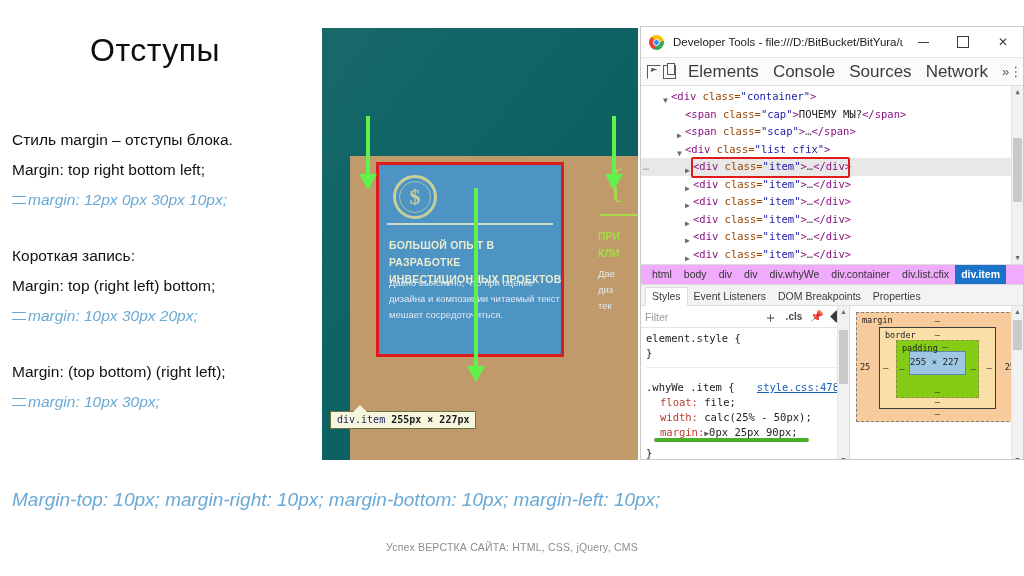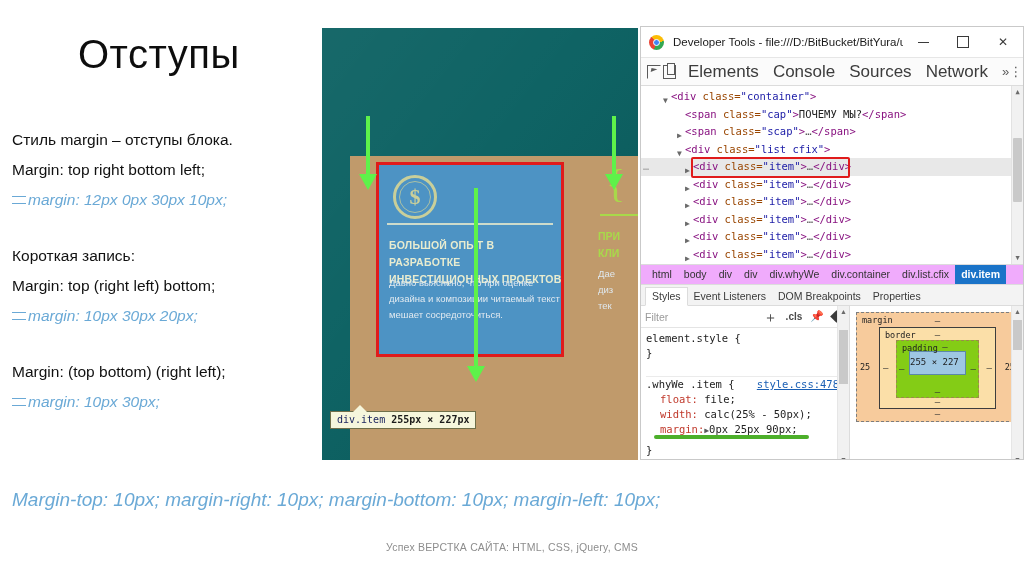--- a/index.html
+++ b/index.html
@@ -16,23 +16,23 @@
   }
   .slide {
     position: absolute;
     inset: 0;
     background: #ffffff;
   }
 
   
   .title {
     position: absolute;
-    left: 78px;
+    left: 90px;
     top: 32px;
-    font-size: 40px;
+    font-size: 32px;
     font-weight: 400;
     color: #0d0d0d;
     letter-spacing: 0.5px;
     white-space: nowrap;
   }
   .body-text {
     position: absolute;
     left: 12px;
     top: 125px;
     width: 310px;
@@ -850,21 +850,21 @@
             <span class="pin-glyph">📌</span>
             <span class="diamond-glyph"></span>
           </span>
         </div>
 
         <div class="css-code">
           <div class="css-rule">
             <div>element.style {</div>
             <div>}</div>
           </div>
-          <div class="css-rule" style="margin-top:15px; border-top:1px solid #ebebeb; padding-top:0;">
+          <div class="css-rule" style="margin-top:6px; border-top:1px solid #ebebeb; padding-top:12px;">
             <div>
               <span class="c-sel">.whyWe .item {</span><span class="c-src">style.css:478</span>
             </div>
             <div class="prop-line">
               <span class="c-prop">float:</span>
               <span class="c-val">file;</span>
             </div>
             <div class="prop-line">
               <span class="c-prop">width:</span>
               <span class="c-val">calc(25% - 50px);</span>

